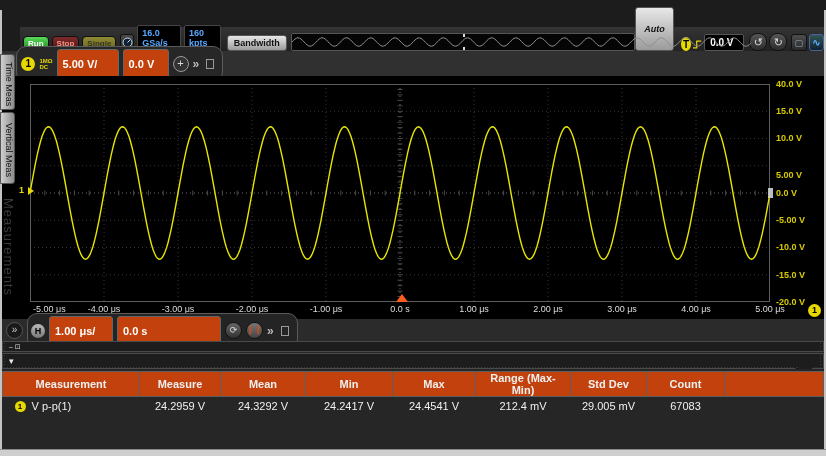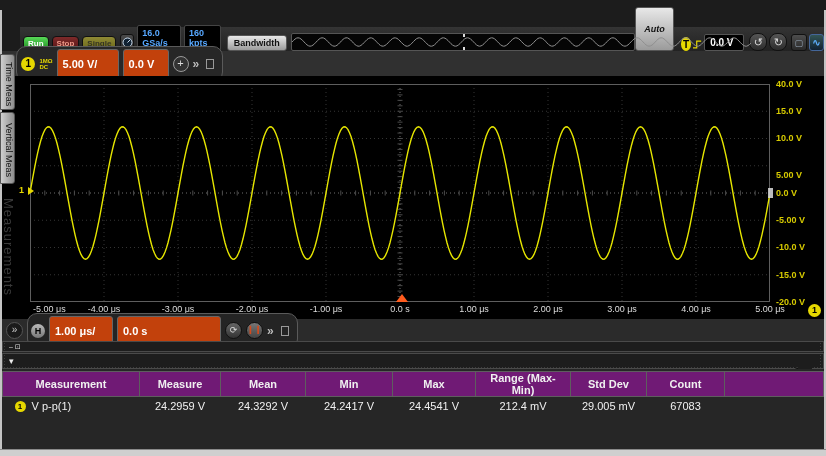--- a/index.html
+++ b/index.html
@@ -119,21 +119,21 @@
   .res-title{height:9px;border:1px solid #4a4a4a;}
   .res-title span{position:absolute;left:3px;top:0;font-size:7px;line-height:9px;background:#1d1d1d;padding:0 3px;color:#ddd;}
   .res-icons{position:absolute;right:4px;top:0;font-size:7px;line-height:9px;color:#bbb;}
   .meas-title{height:14px;margin-top:1px;border:1px solid #4a4a4a;}
   .meas-title span{position:absolute;left:3px;top:1px;font-size:9px;line-height:12px;background:#1d1d1d;padding:0 3px;color:#eee;}
   .gear-btn{position:absolute;right:12px;top:1px;width:15px;height:12px;border-radius:3px;
     background:linear-gradient(#5a5a5a,#333);border:1px solid #111;color:#eee;font-size:9px;
     text-align:center;line-height:12px;}
   .gear-caret{position:absolute;right:3px;top:4px;color:#bbb;font-size:7px;}
   .mtable{width:100%;border-collapse:collapse;table-layout:fixed;margin-top:2px;}
-  .mtable th{background:#701a75;border:1px solid #5e5e5e;border-left:none;font-size:11px;
+  .mtable th{background:#c2410c;border:1px solid #5e5e5e;border-left:none;font-size:11px;
     font-weight:bold;color:#f0f0f0;height:15px;padding:0 4px;}
   .mtable th:first-child{border-left:1px solid #5e5e5e;}
   .mtable td{font-size:11px;color:#f0f0f0;height:18px;text-align:center;padding:0 4px;}
   .mcell-name{text-align:left !important;}
   .row-badge{display:inline-block;width:11px;height:11px;border-radius:50%;background:#e6d800;
     color:#000;font-size:8px;font-weight:bold;text-align:center;line-height:11px;margin:0 6px 0 8px;vertical-align:middle;}
 </style>
 </head>
 <body>
 

